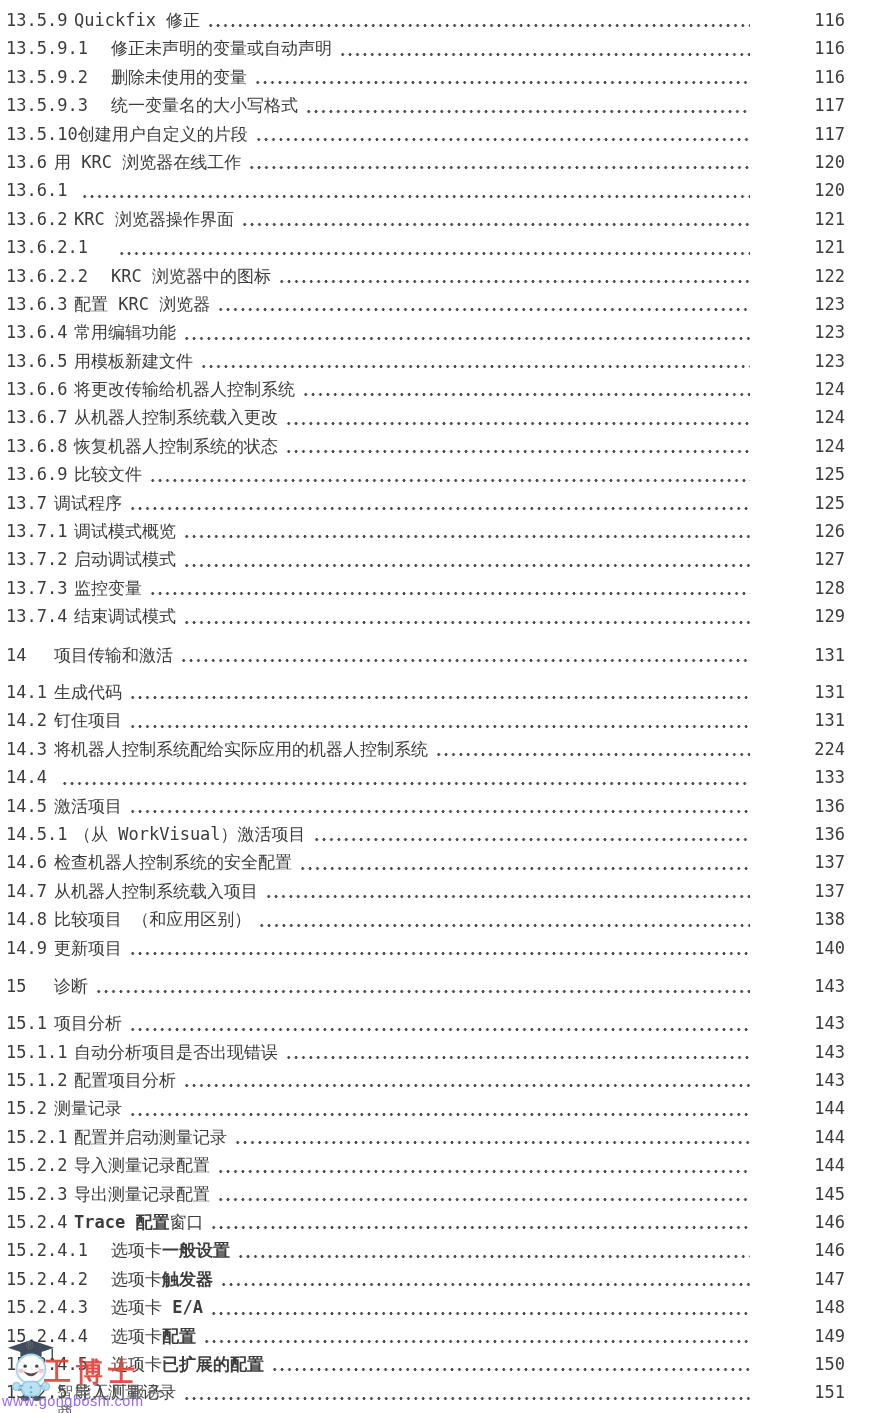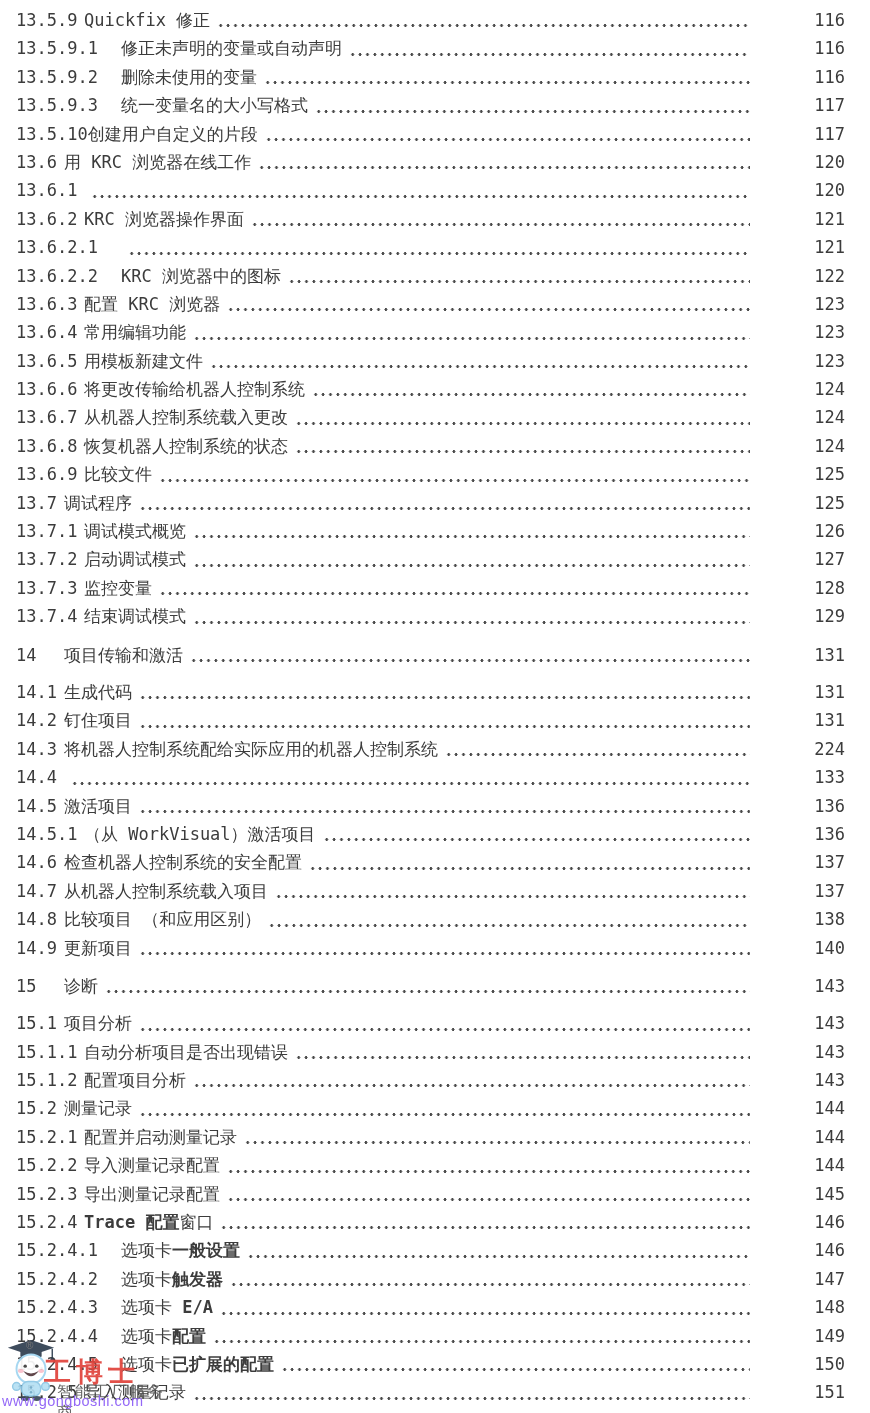--- a/index.html
+++ b/index.html
@@ -9,21 +9,21 @@
     height: 1413px;
     background: #ffffff;
     overflow: hidden;
     font-family: "DejaVu Sans Mono", "Liberation Mono", monospace;
     color: #3c3c3c;
   }
   #toc {
     position: absolute;
     left: 0; top: 0;
     width: 870px;
-    padding: 6px 25px 0 16px;
+    padding: 6px 25px 0 6px;
     box-sizing: border-box;
   }
   .row {
     display: flex;
     align-items: baseline;
     height: 28.4px;
     line-height: 28.4px;
     font-size: 17px;
     white-space: nowrap;
   }

